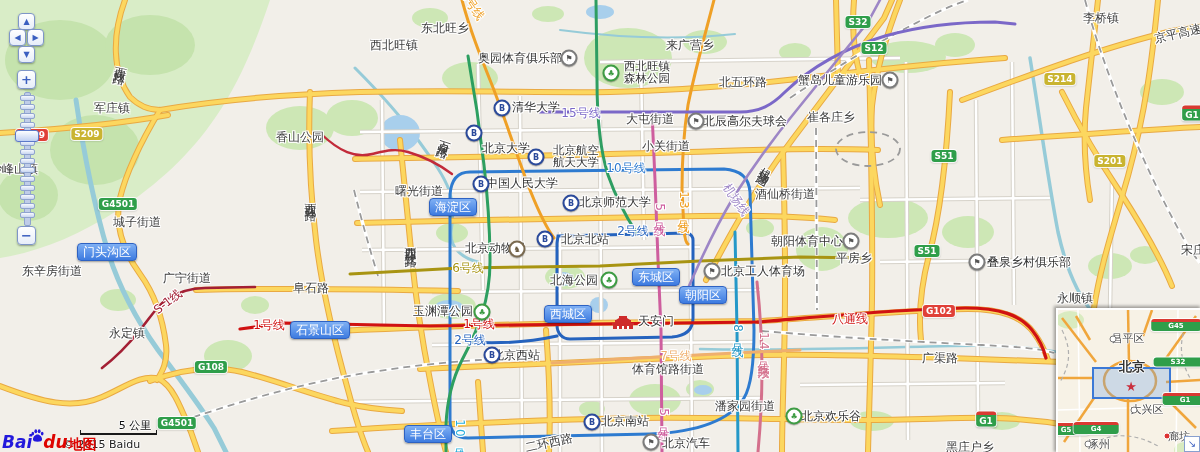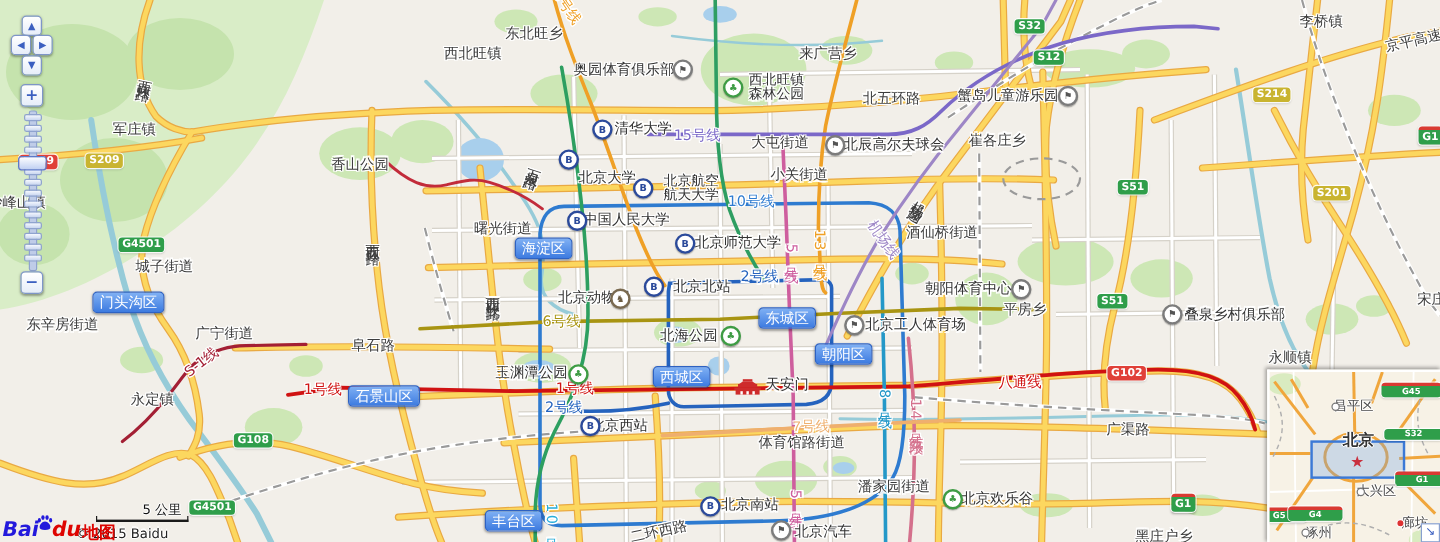--- a/index.html
+++ b/index.html
@@ -340,21 +340,21 @@
       <div class="shield sh-g" style="left: 927px; top: 251px;">S51</div>
       <div class="shield sh-y" style="left: 1060px; top: 79px;">S214</div>
       <div class="shield sh-y" style="left: 1110px; top: 161px;">S201</div>
       <div class="shield sh-cap" style="left: 1192px; top: 113px;">G1</div>
       <div class="shield sh-r" style="left: 939px; top: 311px;">G102</div>
       <div class="shield sh-cap" style="left: 986px; top: 419px;">G1</div>
       <div class="district" style="left: 107px; top: 252px;">门头沟区</div>
       <div class="district" style="left: 320px; top: 330px;">石景山区</div>
       <div class="district" style="left: 453px; top: 207px;">海淀区</div>
       <div class="district" style="left: 568px; top: 314px;">西城区</div>
-      <div class="district" style="left: 656px; top: 265px;">东城区</div>
+      <div class="district" style="left: 656px; top: 277px;">东城区</div>
       <div class="district" style="left: 703px; top: 295px;">朝阳区</div>
       <div class="district" style="left: 428px; top: 434px;">丰台区</div>
       <div class="icn icn-flag" style="left: 569px; top: 58px;">⚑</div>
       <div class="lbl poi-t" style="left: 520px; top: 58px;">奥园体育俱乐部</div>
       <div class="icn icn-park" style="left: 611px; top: 73px;">♣</div>
       <div class="lbl poi-t twoline" style="left: 647px; top: 72px;">
         <div>西北旺镇</div>
         <div>森林公园</div>
       </div>
       <div class="icn icn-subway" style="left: 502px; top: 108px;">B</div>

